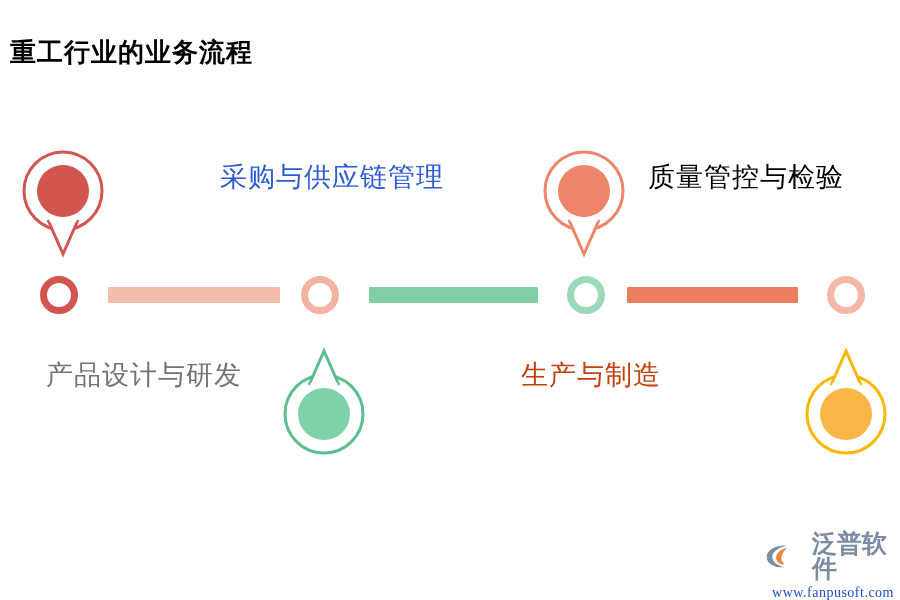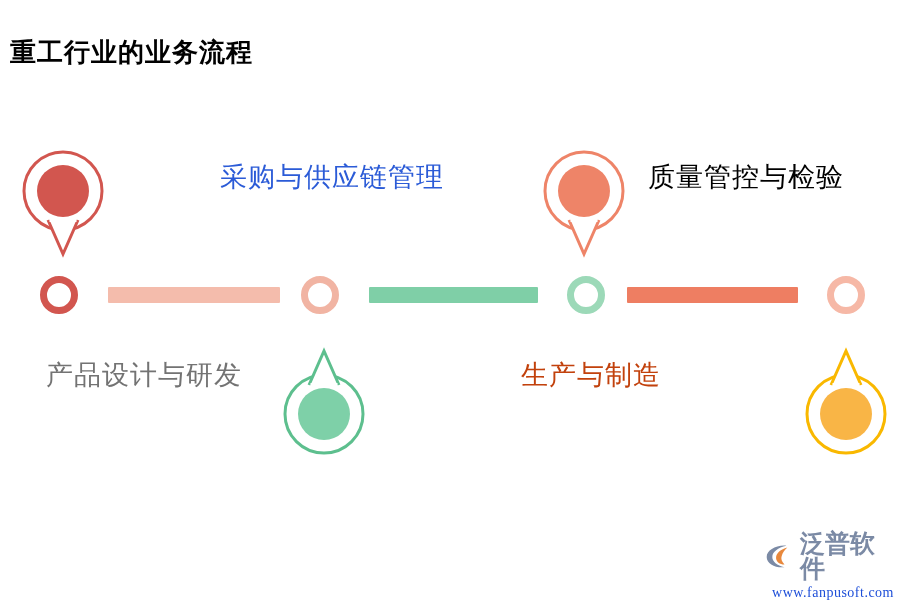--- a/index.html
+++ b/index.html
@@ -79,21 +79,21 @@
   .logo {
     position: absolute;
     left: 762px;
     top: 531px;
     width: 132px;
     height: 60px;
   }
   .logo-row {
     display: flex;
     align-items: center;
-    gap: 8px;
+    gap: 20px;
   }
   .logo-mark {
     width: 30px;
     height: 30px;
     flex: 0 0 auto;
   }
   .logo-name {
     font-size: 25px;
     font-weight: bold;
     color: #7B8AA5;

